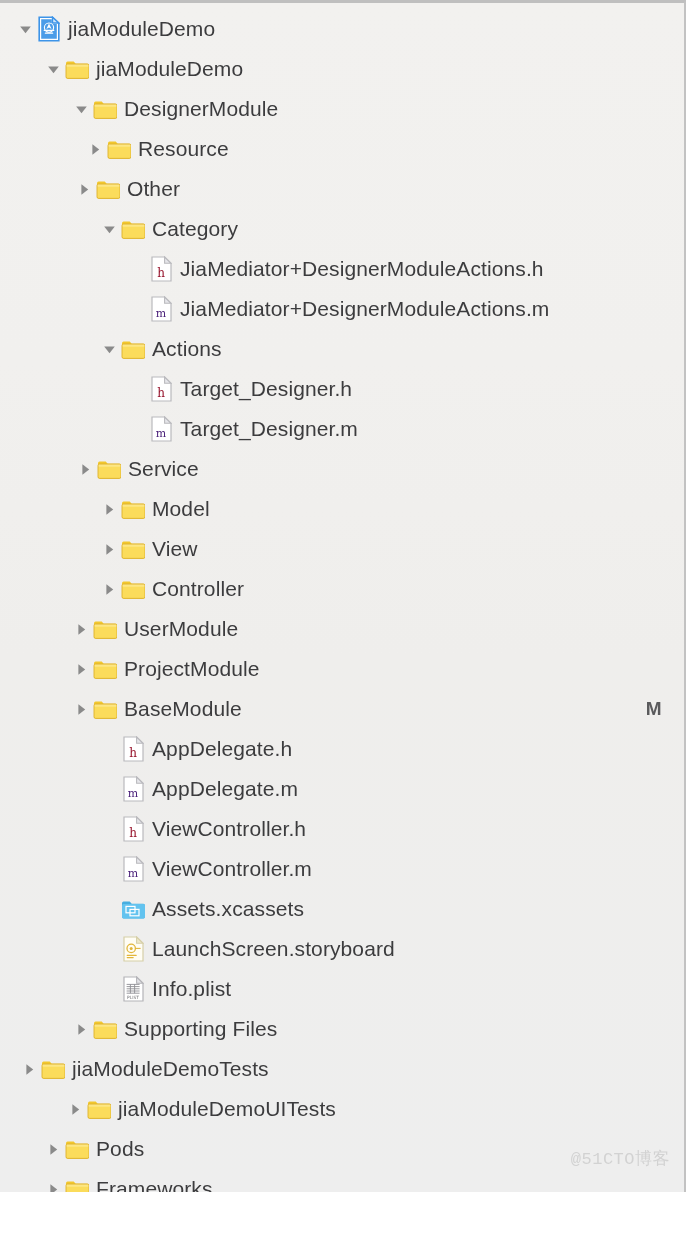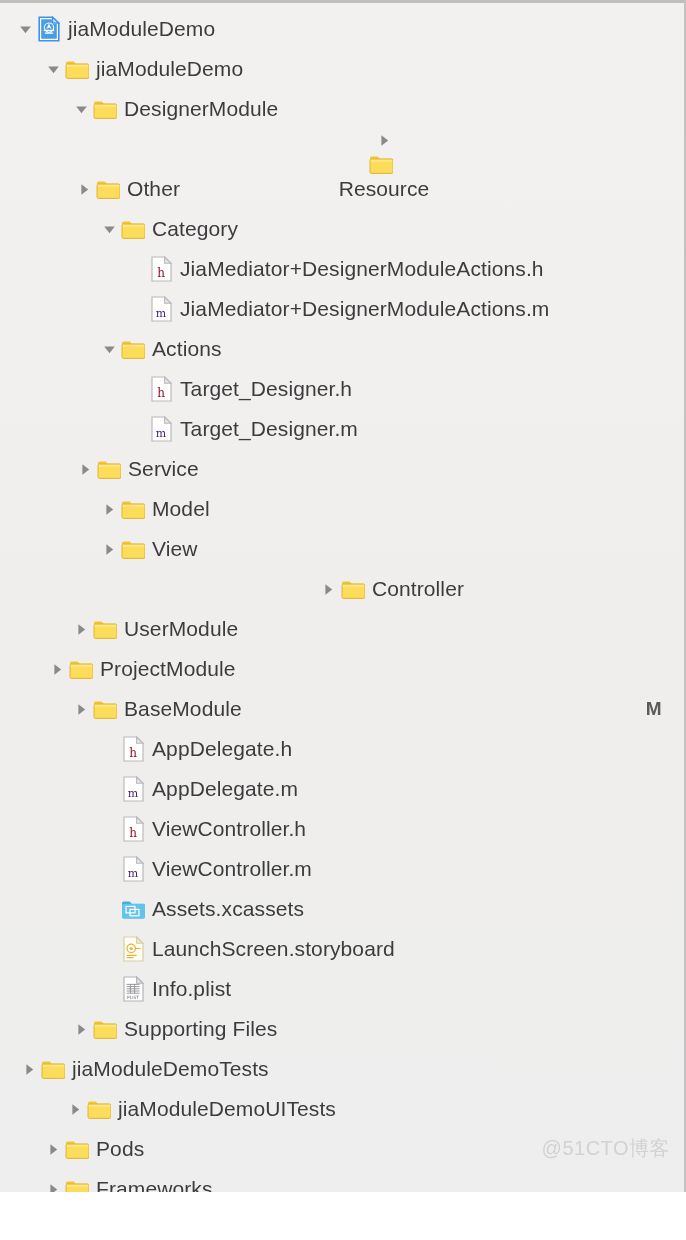--- a/index.html
+++ b/index.html
@@ -71,26 +71,26 @@
     display: flex;
     align-items: center;
     font-size: 19px;
     font-weight: 700;
     color: #5a5a5c;
     letter-spacing: 0.5px;
   }
   #watermark {
     position: absolute;
     right: 14px;
-    bottom: 30px;
-    font-size: 20px;
+    bottom: 22px;
+    font-size: 17px;
     color: #d2d2d2;
     letter-spacing: 0.5px;
     white-space: nowrap;
-    font-family: Liberation Sans, sans-serif;
+    font-family: Liberation Mono, monospace;
   }
 </style>
 </head>
 <body>
 
 <div id="navigator">
   <div id="rows">
       <div class="row" style="padding-left: 14px;">
         <span class="twisty">
           <svg width="13" height="13" viewBox="0 0 13 13">
@@ -134,21 +134,21 @@
         <span class="icon">
           <svg width="24" height="20" viewBox="0 0 24 20">
       <path d="M1 4.2a1.6 1.6 0 0 1 1.6-1.6h6.1l2 2.2h11.7a1.6 1.6 0 0 1 1.6 1.6v11.4a1.6 1.6 0 0 1-1.6 1.6H2.6A1.6 1.6 0 0 1 1 17.8z" fill="#f2c72e"></path>
       <path d="M1 6.6a1.6 1.6 0 0 1 1.6-1.6h19.8A1.6 1.6 0 0 1 24 6.6v11.2a1.6 1.6 0 0 1-1.6 1.6H2.6A1.6 1.6 0 0 1 1 17.8z" fill="#fbdc5b"></path>
       <path d="M1 6.6a1.6 1.6 0 0 1 1.6-1.6h19.8A1.6 1.6 0 0 1 24 6.6v1.1H1z" fill="#fde684"></path>
       <path d="M1 6.6a1.6 1.6 0 0 1 1.6-1.6h19.8A1.6 1.6 0 0 1 24 6.6v11.2a1.6 1.6 0 0 1-1.6 1.6H2.6A1.6 1.6 0 0 1 1 17.8z" fill="none" stroke="#dcb02a" stroke-width="0.9"></path>
     </svg>
         </span>
         <span class="label">DesignerModule</span>
       </div>
-      <div class="row" style="padding-left: 84px; flex-direction: column;">
+      <div class="row" style="padding-left: 84px;">
         <span class="twisty">
           <svg width="13" height="13" viewBox="0 0 13 13">
             <path d="M3.4 1.2v10.6L10.2 6.5z" fill="#8a8a8a"></path>
           </svg>
         </span>
         <span class="icon">
           <svg width="24" height="20" viewBox="0 0 24 20">
       <path d="M1 4.2a1.6 1.6 0 0 1 1.6-1.6h6.1l2 2.2h11.7a1.6 1.6 0 0 1 1.6 1.6v11.4a1.6 1.6 0 0 1-1.6 1.6H2.6A1.6 1.6 0 0 1 1 17.8z" fill="#f2c72e"></path>
       <path d="M1 6.6a1.6 1.6 0 0 1 1.6-1.6h19.8A1.6 1.6 0 0 1 24 6.6v11.2a1.6 1.6 0 0 1-1.6 1.6H2.6A1.6 1.6 0 0 1 1 17.8z" fill="#fbdc5b"></path>
       <path d="M1 6.6a1.6 1.6 0 0 1 1.6-1.6h19.8A1.6 1.6 0 0 1 24 6.6v1.1H1z" fill="#fde684"></path>
@@ -290,21 +290,21 @@
         <span class="icon">
           <svg width="24" height="20" viewBox="0 0 24 20">
       <path d="M1 4.2a1.6 1.6 0 0 1 1.6-1.6h6.1l2 2.2h11.7a1.6 1.6 0 0 1 1.6 1.6v11.4a1.6 1.6 0 0 1-1.6 1.6H2.6A1.6 1.6 0 0 1 1 17.8z" fill="#f2c72e"></path>
       <path d="M1 6.6a1.6 1.6 0 0 1 1.6-1.6h19.8A1.6 1.6 0 0 1 24 6.6v11.2a1.6 1.6 0 0 1-1.6 1.6H2.6A1.6 1.6 0 0 1 1 17.8z" fill="#fbdc5b"></path>
       <path d="M1 6.6a1.6 1.6 0 0 1 1.6-1.6h19.8A1.6 1.6 0 0 1 24 6.6v1.1H1z" fill="#fde684"></path>
       <path d="M1 6.6a1.6 1.6 0 0 1 1.6-1.6h19.8A1.6 1.6 0 0 1 24 6.6v11.2a1.6 1.6 0 0 1-1.6 1.6H2.6A1.6 1.6 0 0 1 1 17.8z" fill="none" stroke="#dcb02a" stroke-width="0.9"></path>
     </svg>
         </span>
         <span class="label">View</span>
       </div>
-      <div class="row" style="padding-left: 98px; justify-content: center;">
+      <div class="row" style="padding-left: 98px;">
         <span class="twisty">
           <svg width="13" height="13" viewBox="0 0 13 13">
             <path d="M3.4 1.2v10.6L10.2 6.5z" fill="#8a8a8a"></path>
           </svg>
         </span>
         <span class="icon">
           <svg width="24" height="20" viewBox="0 0 24 20">
       <path d="M1 4.2a1.6 1.6 0 0 1 1.6-1.6h6.1l2 2.2h11.7a1.6 1.6 0 0 1 1.6 1.6v11.4a1.6 1.6 0 0 1-1.6 1.6H2.6A1.6 1.6 0 0 1 1 17.8z" fill="#f2c72e"></path>
       <path d="M1 6.6a1.6 1.6 0 0 1 1.6-1.6h19.8A1.6 1.6 0 0 1 24 6.6v11.2a1.6 1.6 0 0 1-1.6 1.6H2.6A1.6 1.6 0 0 1 1 17.8z" fill="#fbdc5b"></path>
       <path d="M1 6.6a1.6 1.6 0 0 1 1.6-1.6h19.8A1.6 1.6 0 0 1 24 6.6v1.1H1z" fill="#fde684"></path>
@@ -322,21 +322,21 @@
         <span class="icon">
           <svg width="24" height="20" viewBox="0 0 24 20">
       <path d="M1 4.2a1.6 1.6 0 0 1 1.6-1.6h6.1l2 2.2h11.7a1.6 1.6 0 0 1 1.6 1.6v11.4a1.6 1.6 0 0 1-1.6 1.6H2.6A1.6 1.6 0 0 1 1 17.8z" fill="#f2c72e"></path>
       <path d="M1 6.6a1.6 1.6 0 0 1 1.6-1.6h19.8A1.6 1.6 0 0 1 24 6.6v11.2a1.6 1.6 0 0 1-1.6 1.6H2.6A1.6 1.6 0 0 1 1 17.8z" fill="#fbdc5b"></path>
       <path d="M1 6.6a1.6 1.6 0 0 1 1.6-1.6h19.8A1.6 1.6 0 0 1 24 6.6v1.1H1z" fill="#fde684"></path>
       <path d="M1 6.6a1.6 1.6 0 0 1 1.6-1.6h19.8A1.6 1.6 0 0 1 24 6.6v11.2a1.6 1.6 0 0 1-1.6 1.6H2.6A1.6 1.6 0 0 1 1 17.8z" fill="none" stroke="#dcb02a" stroke-width="0.9"></path>
     </svg>
         </span>
         <span class="label">UserModule</span>
       </div>
-      <div class="row" style="padding-left: 46px;">
+      <div class="row" style="padding-left: 70px;">
         <span class="twisty">
           <svg width="13" height="13" viewBox="0 0 13 13">
             <path d="M3.4 1.2v10.6L10.2 6.5z" fill="#8a8a8a"></path>
           </svg>
         </span>
         <span class="icon">
           <svg width="24" height="20" viewBox="0 0 24 20">
       <path d="M1 4.2a1.6 1.6 0 0 1 1.6-1.6h6.1l2 2.2h11.7a1.6 1.6 0 0 1 1.6 1.6v11.4a1.6 1.6 0 0 1-1.6 1.6H2.6A1.6 1.6 0 0 1 1 17.8z" fill="#f2c72e"></path>
       <path d="M1 6.6a1.6 1.6 0 0 1 1.6-1.6h19.8A1.6 1.6 0 0 1 24 6.6v11.2a1.6 1.6 0 0 1-1.6 1.6H2.6A1.6 1.6 0 0 1 1 17.8z" fill="#fbdc5b"></path>
       <path d="M1 6.6a1.6 1.6 0 0 1 1.6-1.6h19.8A1.6 1.6 0 0 1 24 6.6v1.1H1z" fill="#fde684"></path>

